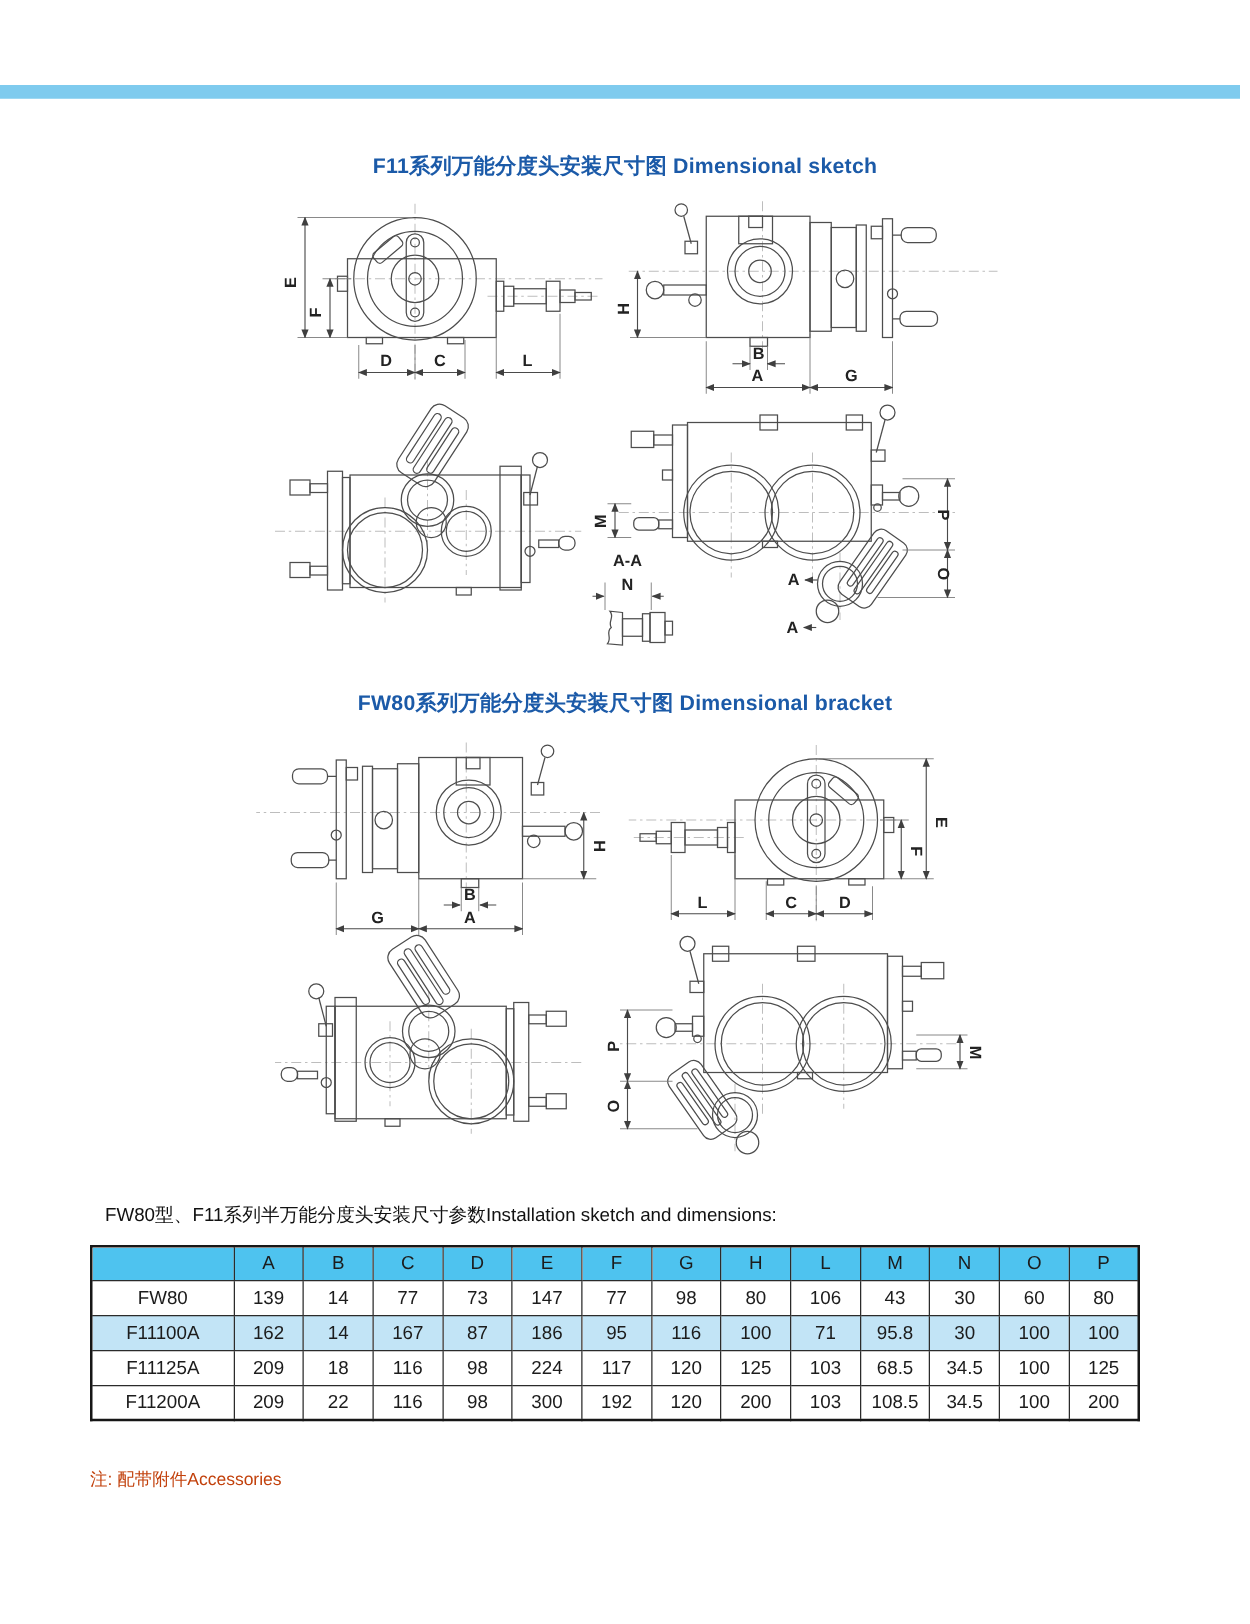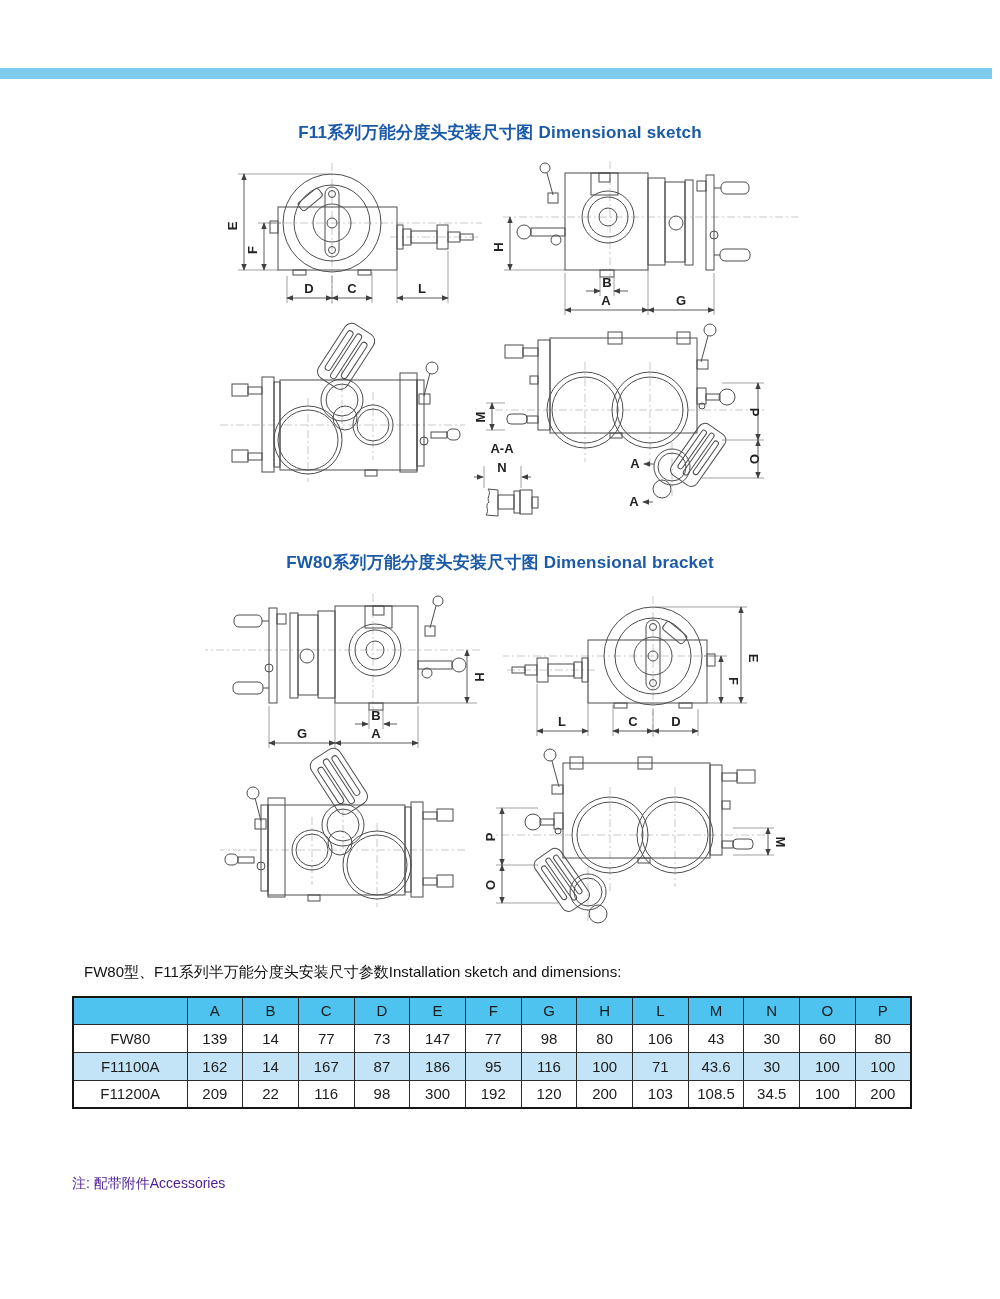--- a/index.html
+++ b/index.html
@@ -23,21 +23,21 @@
   
   .caption{position:absolute;left:84px;top:963px;font-size:15px;font-weight:400;color:#111}
   .dim-table{position:absolute;left:72px;top:996px;width:840px;border-collapse:collapse;table-layout:fixed;
              font-size:15px;text-align:center;border:2px solid #161616}
   .dim-table th,.dim-table td{border:1px solid #2b2b2b;height:28px;padding:0;font-weight:400;color:#1c1c1c;
              overflow:hidden;white-space:nowrap}
   .dim-table thead th{background:var(--table-header-bg,#4ec3ef);height:27px}
   .dim-table tr.stripe td{background:var(--table-stripe-bg,#c2e4f6)}
   .dim-table td:first-child,.dim-table th:first-child{width:114px}
   
-  .notes{position:absolute;left:72px;top:1172px;font-size:14px;line-height:22px;color:#4c1d95}
+  .notes{position:absolute;left:72px;top:1172px;font-size:14px;line-height:22px;color:#c2410c}
   .notes .phrase{display:inline-block;margin-right:36px}
 </style>
 </head>
 <body>
 
 <div class="page">
 
   <div class="topbar"></div>
 
   <svg width="0" height="0" style="position:absolute" aria-hidden="true">
@@ -369,24 +369,40 @@
           <td>F11100A</td>
           <td>162</td>
           <td>14</td>
           <td>167</td>
           <td>87</td>
           <td>186</td>
           <td>95</td>
           <td>116</td>
           <td>100</td>
           <td>71</td>
-          <td>43.6</td>
+          <td>95.8</td>
           <td>30</td>
           <td>100</td>
           <td>100</td>
+        </tr>
+        <tr>
+          <td>F11125A</td>
+          <td>209</td>
+          <td>18</td>
+          <td>116</td>
+          <td>98</td>
+          <td>224</td>
+          <td>117</td>
+          <td>120</td>
+          <td>125</td>
+          <td>103</td>
+          <td>68.5</td>
+          <td>34.5</td>
+          <td>100</td>
+          <td>125</td>
         </tr>
         <tr>
           <td>F11200A</td>
           <td>209</td>
           <td>22</td>
           <td>116</td>
           <td>98</td>
           <td>300</td>
           <td>192</td>
           <td>120</td>

